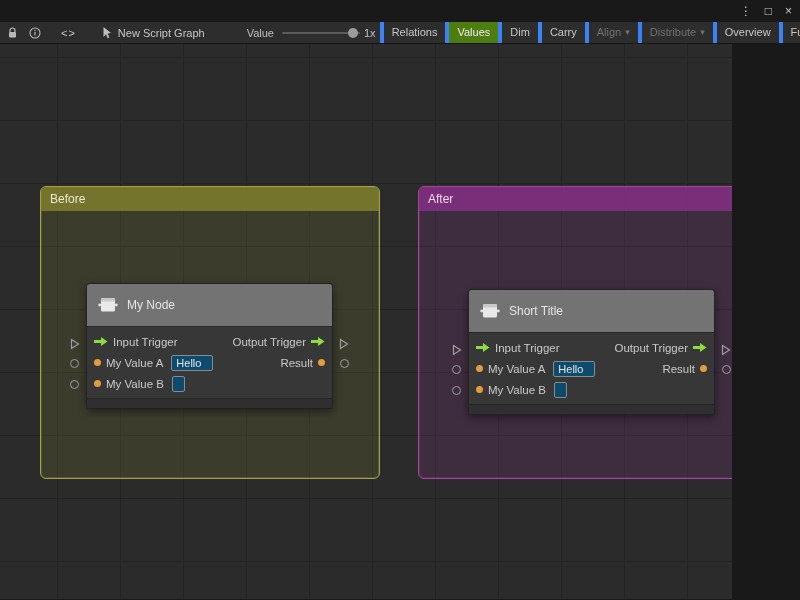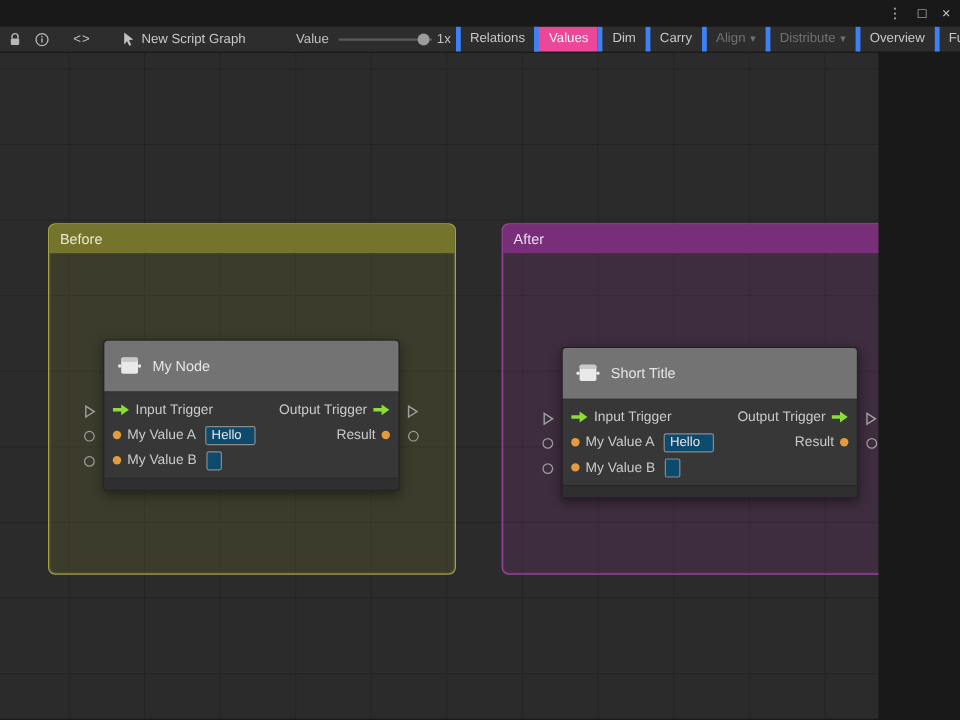--- a/index.html
+++ b/index.html
@@ -27,21 +27,21 @@
   .cursor{margin-left:26px;}
   .graph-name{margin-left:5px;white-space:nowrap;color:#c8c8c8;text-align:right;}
   .zoom-label{margin-left:42px;color:#c0c0c0;}
   .slider{position:relative;width:78px;height:10px;margin:0 4px 0 8px;flex:none;}
   .slider .track{position:absolute;left:0;right:0;top:4px;height:2px;background:#5b5b5b;border-radius:1px;}
   .slider .knob{position:absolute;left:66px;top:0;width:10px;height:10px;border-radius:50%;background:#9c9c9c;}
   .zoom-value{color:#c0c0c0;margin-right:4px;}
   .tb-buttons{display:flex;height:22px;margin-left:auto;}
   .tb-btn{flex:none;padding:0 8px;line-height:21px;border-left:4px solid #3b82f6;
     white-space:nowrap;color:#c8c8c8;display:flex;align-items:center;gap:4px;}
-  .tb-btn.active{background:#ec4899;color:#f0f0f0;}
+  .tb-btn.active{background:#4d7c0f;color:#f0f0f0;}
   .tb-btn.disabled{color:#717171;}
   .dd-arrow{font-size:9px;position:relative;top:0px;}
 
   
   .canvas{position:relative;width:732px;height:555px;background-color:#2b2b2b;
     background-image:linear-gradient(#232323 1px,transparent 1px),
                      linear-gradient(90deg,#232323 1px,transparent 1px);
     background-size:63px 63px;background-position:-6px 13px;overflow:hidden;}
 
   

